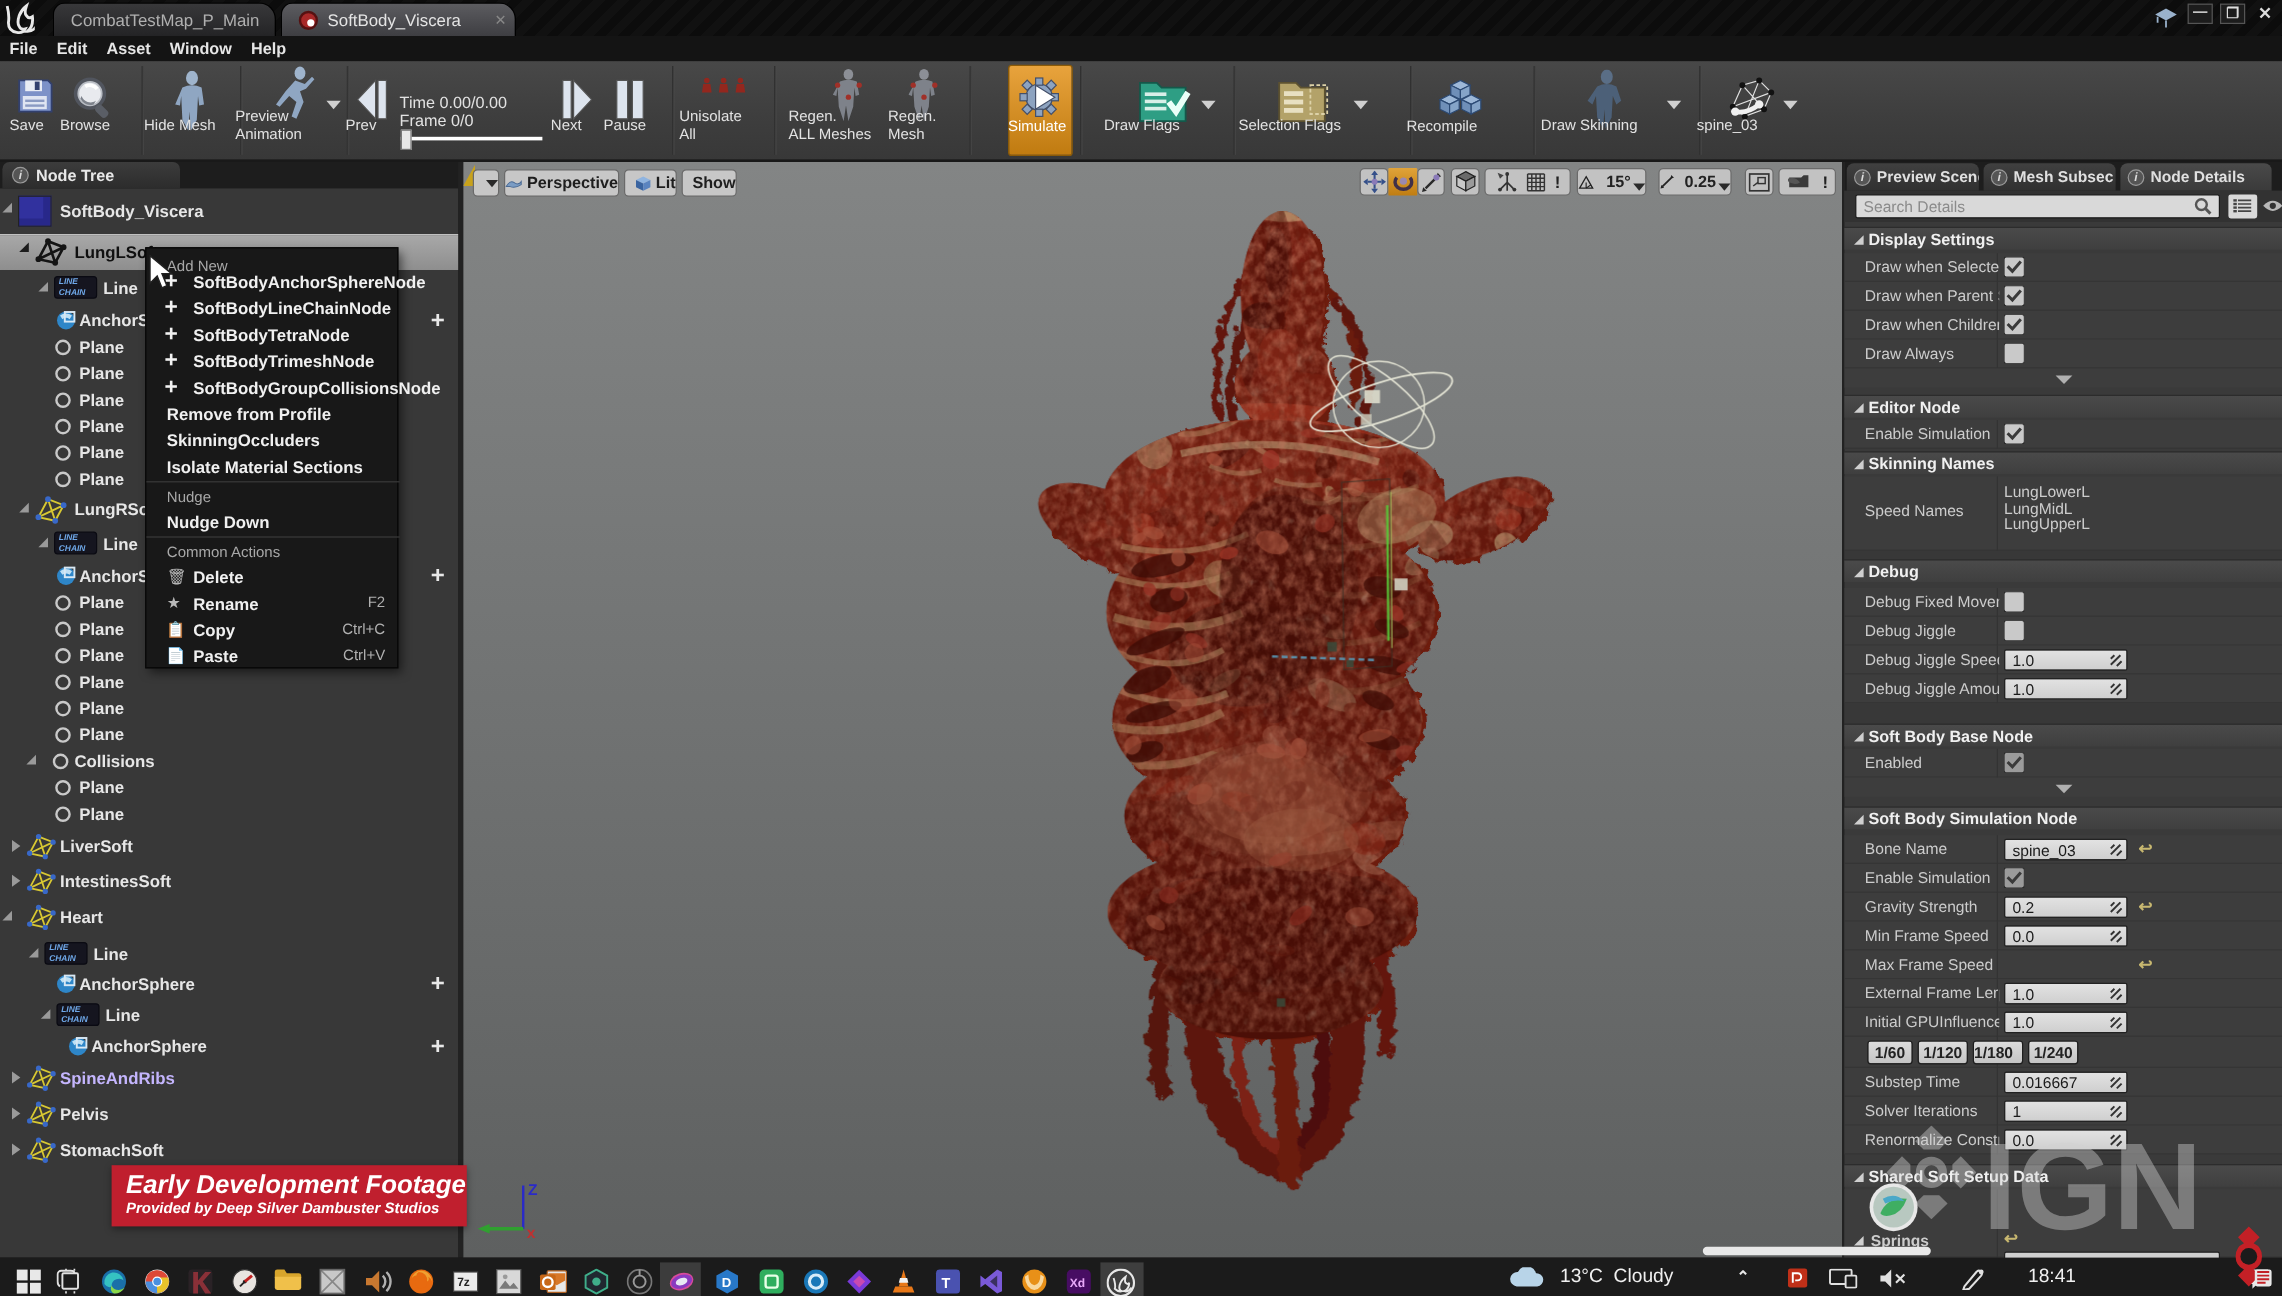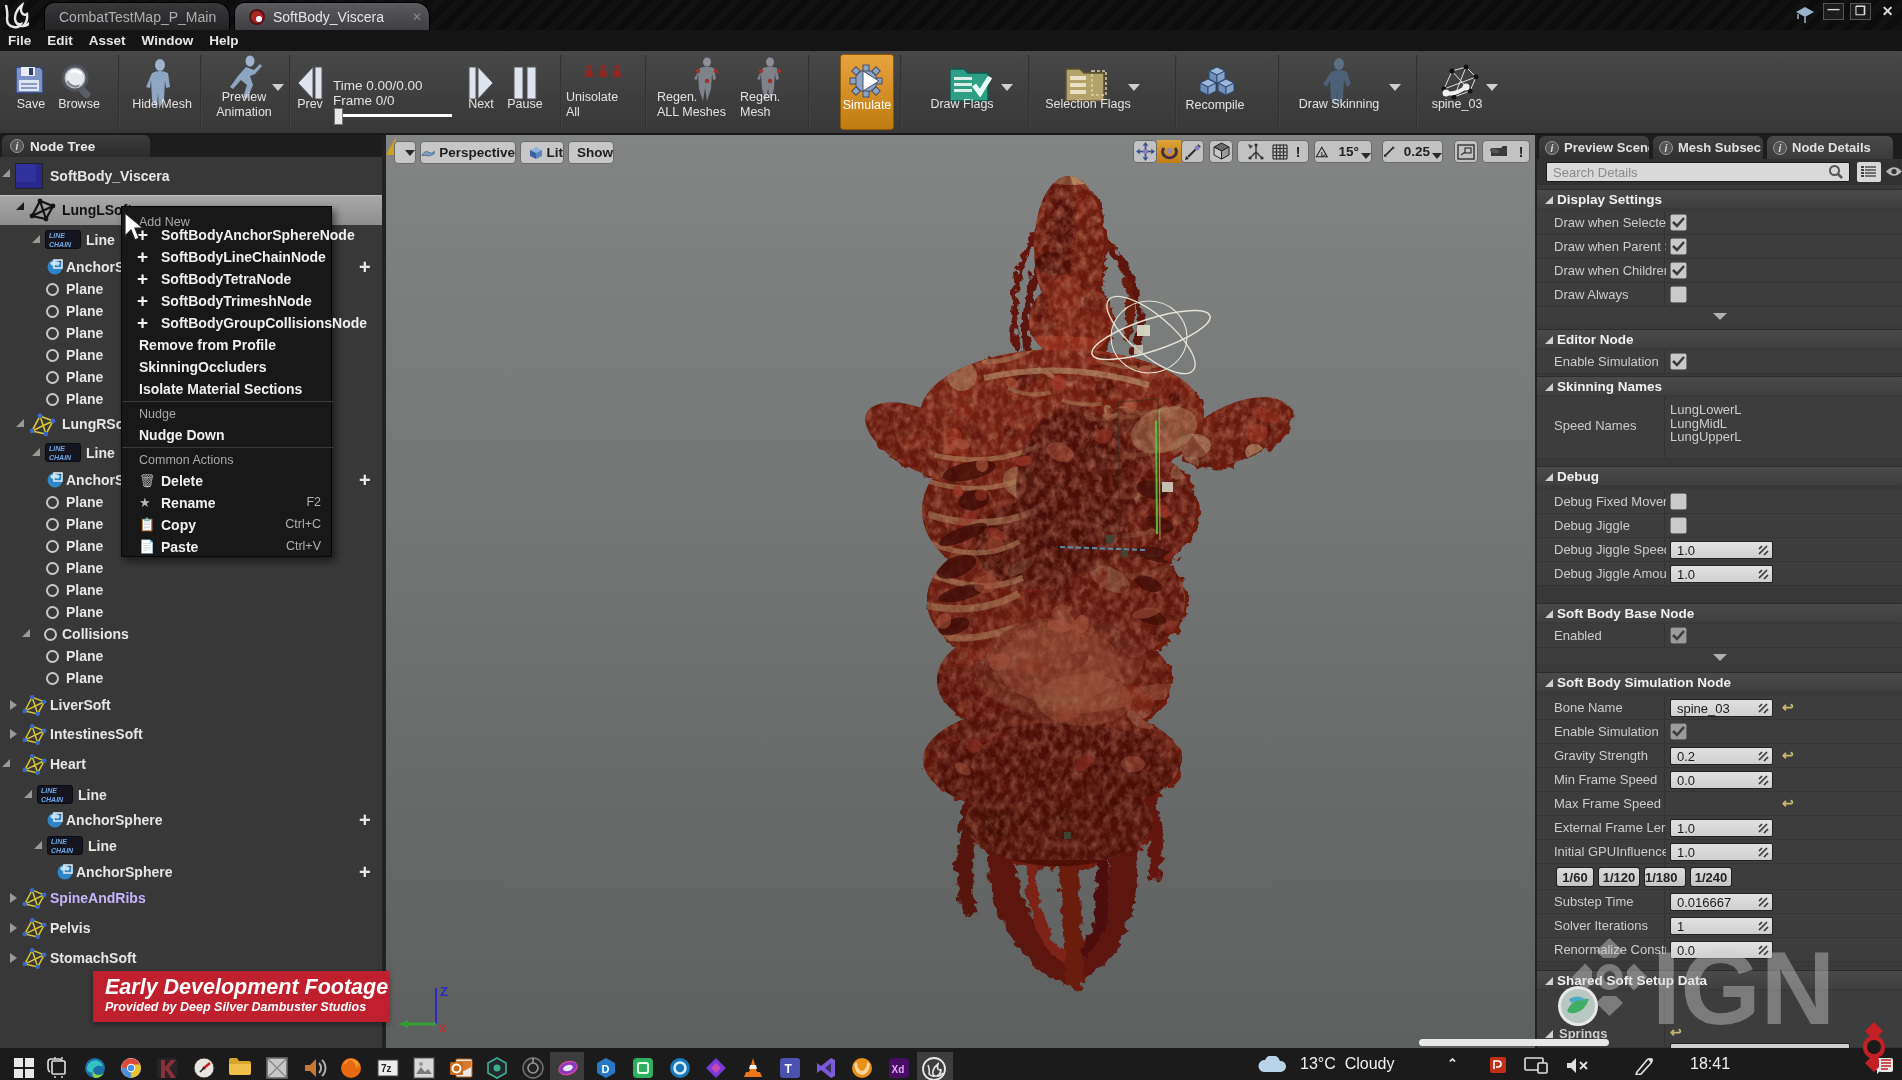--- a/index.html
+++ b/index.html
@@ -20,21 +20,21 @@
   font-size:12px; text-align:center; line-height:15px; font-weight:bold; }
 
 
 #menubar { left:0; top:30px; width:1902px; height:21px; background:#141414; display:flex;
   align-items:center; gap:0; }
 #menubar { padding-left:0 } #menubar span { color:#e6e6e6; font-size:13.5px; font-weight:bold; padding:0 8px; }
 
 
 #toolbar { left:0; top:51px; width:1902px; height:84px;
   background:linear-gradient(#484848,#3e3e3e 55%,#383838); border-bottom:2px solid #191919; }
-.tbtn { position:absolute; text-align:center; color:#e2e2e2; font-size:12.5px; line-height:15px; }
+.tbtn { position:absolute; text-align:left; color:#e2e2e2; font-size:12.5px; line-height:15px; }
 .tsep { position:absolute; top:4px; height:74px; width:2px; background:linear-gradient(90deg,#2a2a2a,#4a4a4a); }
 
 
 #leftpanel { left:0; top:135px; width:382px; height:913px; background:#383838; }
 #viewport { left:382px; top:135px; width:1153px; height:913px;
   background:linear-gradient(#838585 0%,#787a7a 30%,#6b6d6d 65%,#5e6060 100%); border-left:4px solid #222; }
 #rightpanel { left:1535px; top:135px; width:367px; height:913px; background:#3a3a3a; border-left:2px solid #222; }
 
 
 #taskbar { left:0; top:1048px; width:1902px; height:32px; background:#1b1b1b; }

